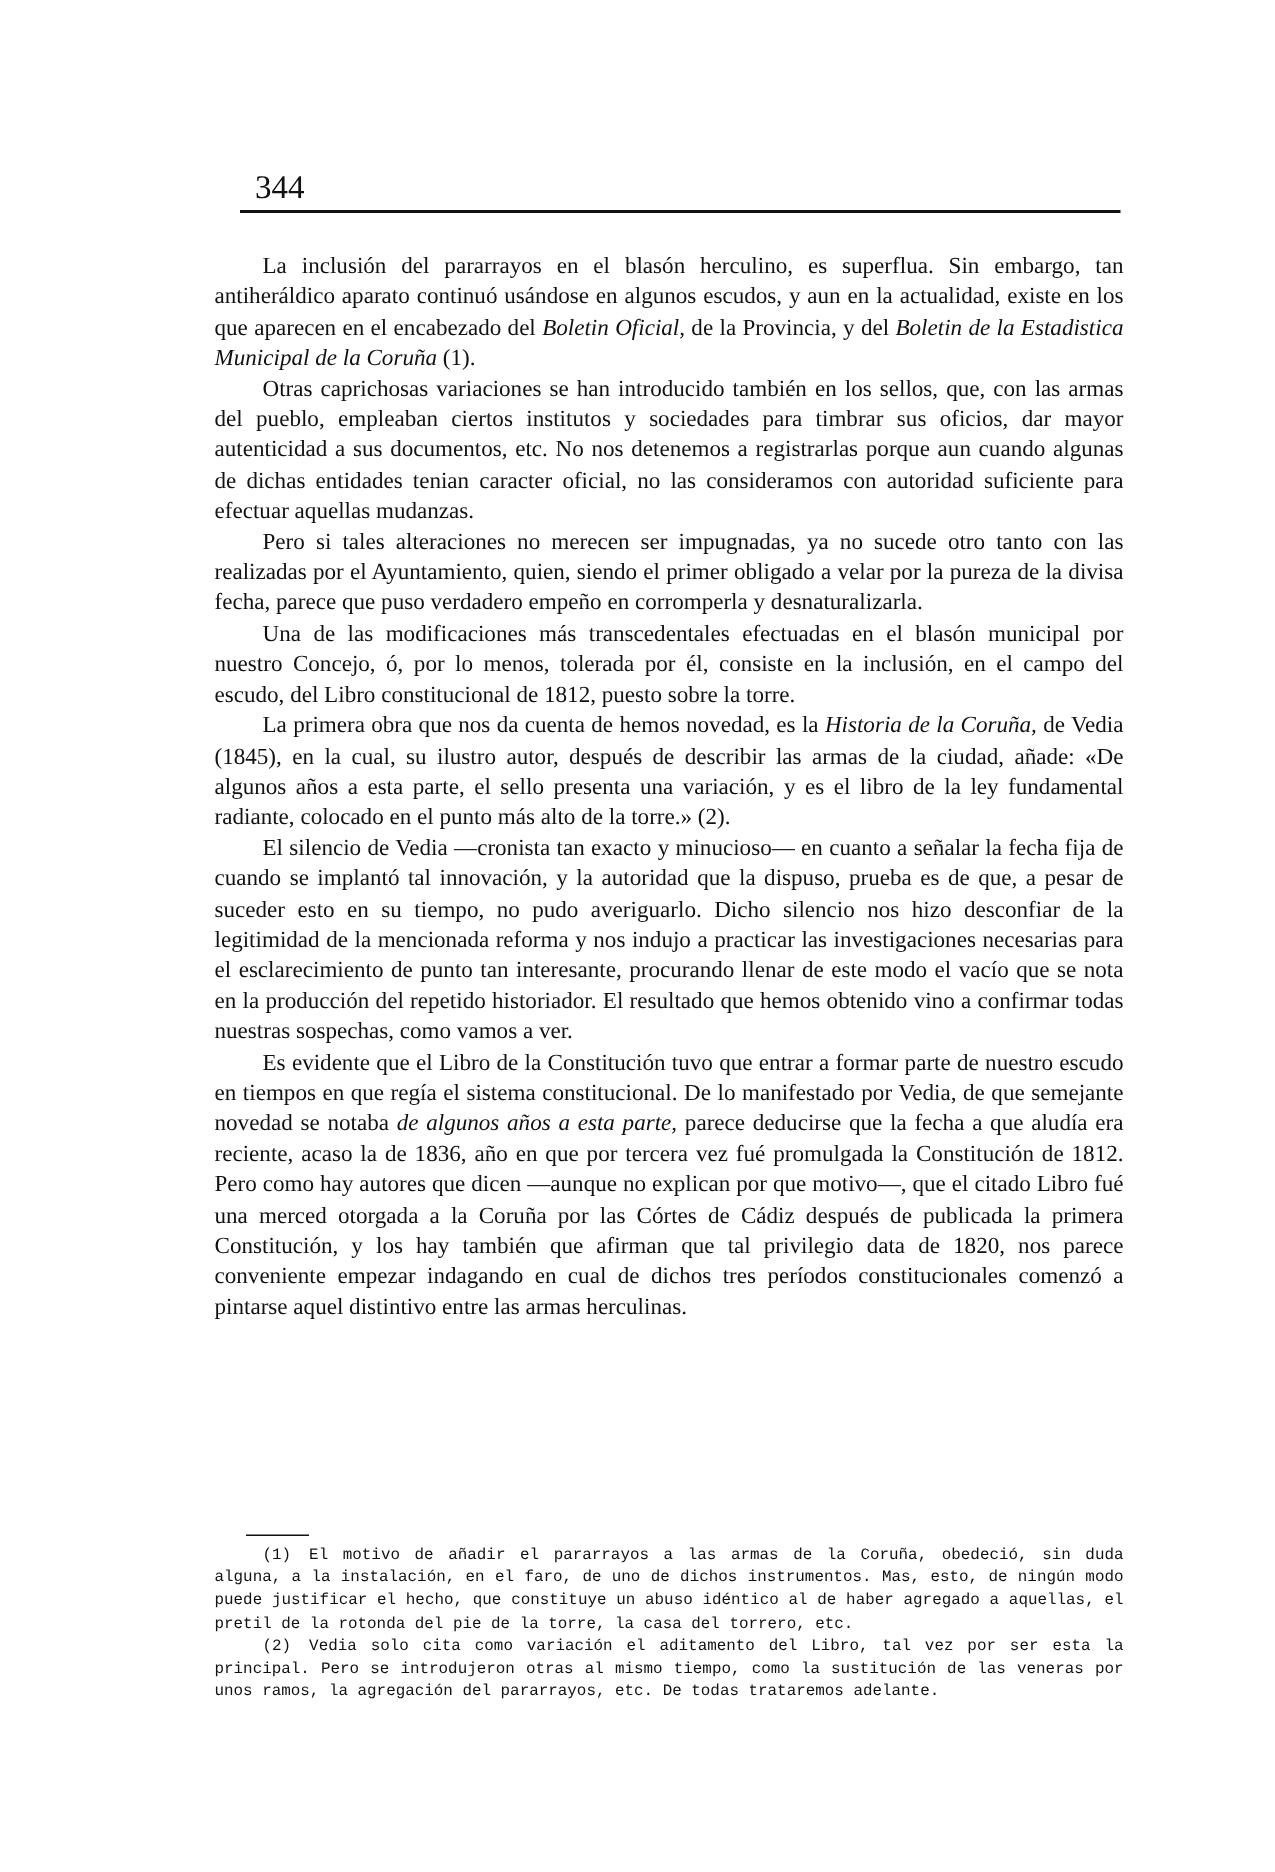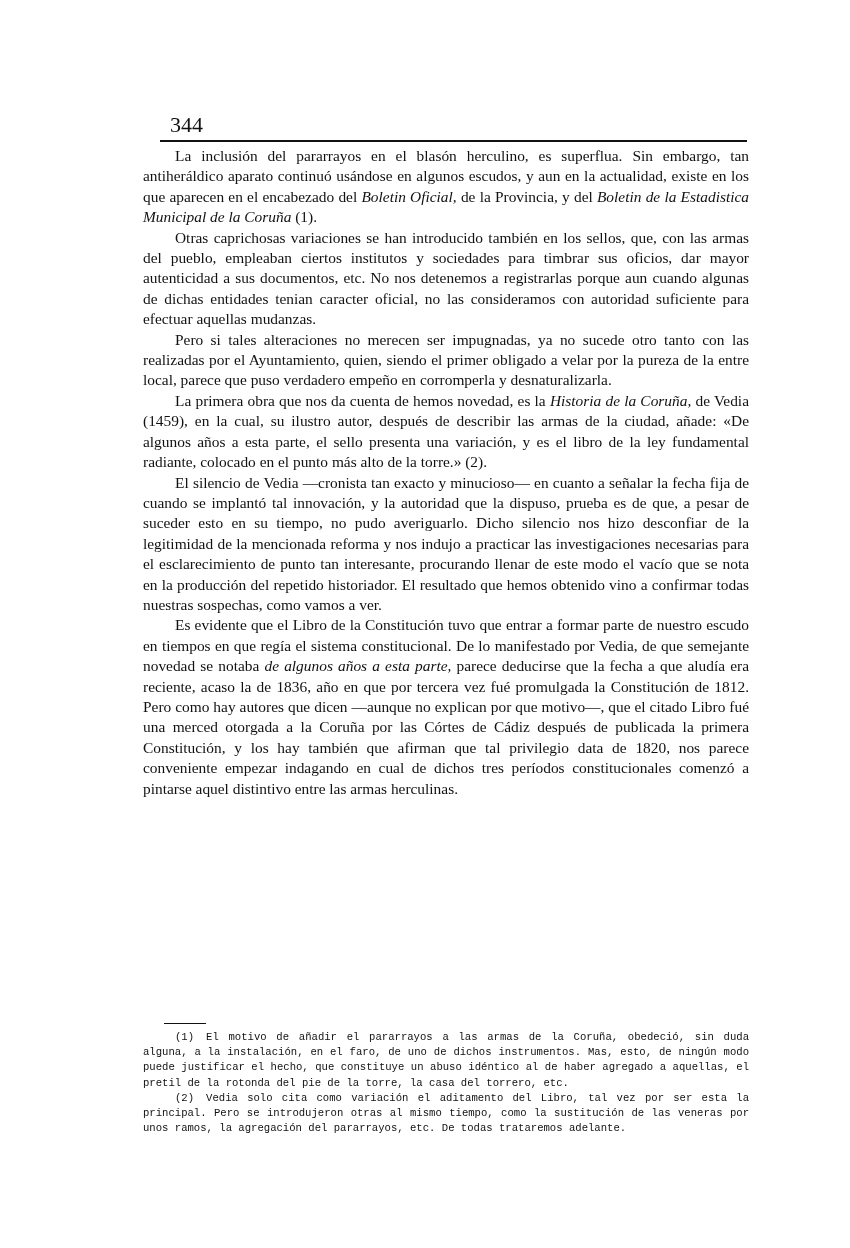--- a/index.html
+++ b/index.html
@@ -48,21 +48,21 @@
       position: absolute;
       left: 160px;
       top: 104px;
       width: 587px;
       height: 2px;
       background: #111;
     }
     .body-text {
       position: absolute;
       left: 143px;
-      top: 110px;
+      top: 132px;
       width: 606px;
       font-family: "Liberation Serif", serif;
       font-size: 15.4px;
       line-height: 20.4px;
       text-align: justify;
     }
     .para {
       margin: 0;
       text-indent: 32px;
     }
@@ -100,22 +100,23 @@
 <div class="page">
 
   <div class="header">
     <span class="page-number">344</span>
   </div>
   <div class="header-rule"></div>
 
   <div class="body-text">
     <p class="para"><span>La inclusión del pararrayos en el blasón herculino, es superflua. Sin embargo, tan antiheráldico aparato continuó usándose en algunos escudos, y aun en la actualidad, existe en los que aparecen en el encabezado del </span><i>Boletin Oficial,</i><span> de la Provincia, y del </span><i>Boletin de la Estadistica Municipal de la Coruña</i><span> (1).</span></p>
     <p class="para">Otras caprichosas variaciones se han introducido también en los sellos, que, con las armas del pueblo, empleaban ciertos institutos y sociedades para timbrar sus oficios, dar mayor autenticidad a sus documentos, etc. No nos detenemos a registrarlas porque aun cuando algunas de dichas entidades tenian caracter oficial, no las consideramos con autoridad suficiente para efectuar aquellas mudanzas.</p>
-    <p class="para">Pero si tales alteraciones no merecen ser impugnadas, ya no sucede otro tanto con las realizadas por el Ayuntamiento, quien, siendo el primer obligado a velar por la pureza de la entre local, parece que puso verdadero empeño en corromperla y desnaturalizarla.</p>
-    <p class="para"><span>La primera obra que nos da cuenta de hemos novedad, es la </span><i>Historia de la Coruña,</i><span> de Vedia (1459), en la cual, su ilustro autor, después de describir las armas de la ciudad, añade: «De algunos años a esta parte, el sello presenta una variación, y es el libro de la ley fundamental radiante, colocado en el punto más alto de la torre.» (2).</span></p>
+    <p class="para">Pero si tales alteraciones no merecen ser impugnadas, ya no sucede otro tanto con las realizadas por el Ayuntamiento, quien, siendo el primer obligado a velar por la pureza de la divisa fecha, parece que puso verdadero empeño en corromperla y desnaturalizarla.</p>
+    <p class="para">Una de las modificaciones más transcedentales efectuadas en el blasón municipal por nuestro Concejo, ó, por lo menos, tolerada por él, consiste en la inclusión, en el campo del escudo, del Libro constitucional de 1812, puesto sobre la torre.</p>
+    <p class="para"><span>La primera obra que nos da cuenta de hemos novedad, es la </span><i>Historia de la Coruña,</i><span> de Vedia (1845), en la cual, su ilustro autor, después de describir las armas de la ciudad, añade: «De algunos años a esta parte, el sello presenta una variación, y es el libro de la ley fundamental radiante, colocado en el punto más alto de la torre.» (2).</span></p>
     <p class="para">El silencio de Vedia —cronista tan exacto y minucioso— en cuanto a señalar la fecha fija de cuando se implantó tal innovación, y la autoridad que la dispuso, prueba es de que, a pesar de suceder esto en su tiempo, no pudo averiguarlo. Dicho silencio nos hizo desconfiar de la legitimidad de la mencionada reforma y nos indujo a practicar las investigaciones necesarias para el esclarecimiento de punto tan interesante, procurando llenar de este modo el vacío que se nota en la producción del repetido historiador. El resultado que hemos obtenido vino a confirmar todas nuestras sospechas, como vamos a ver.</p>
     <p class="para"><span>Es evidente que el Libro de la Constitución tuvo que entrar a formar parte de nuestro escudo en tiempos en que regía el sistema constitucional. De lo manifestado por Vedia, de que semejante novedad se notaba </span><i>de algunos años a esta parte,</i><span> parece deducirse que la fecha a que aludía era reciente, acaso la de 1836, año en que por tercera vez fué promulgada la Constitución de 1812. Pero como hay autores que dicen —aunque no explican por que motivo—, que el citado Libro fué una merced otorgada a la Coruña por las Córtes de Cádiz después de publicada la primera Constitución, y los hay también que afirman que tal privilegio data de 1820, nos parece conveniente empezar indagando en cual de dichos tres períodos constitucionales comenzó a pintarse aquel distintivo entre las armas herculinas.</span></p>
   </div>
 
   <div class="footnote-rule"></div>
 
   <div class="footnotes">
     <p class="footnote"><span class="fn-mark">(1)</span><span>El motivo de añadir el pararrayos a las armas de la Coruña, obedeció, sin duda alguna, a la instalación, en el faro, de uno de dichos instrumentos. Mas, esto, de ningún modo puede justificar el hecho, que constituye un abuso idéntico al de haber agregado a aquellas, el pretil de la rotonda del pie de la torre, la casa del torrero, etc.</span></p>
     <p class="footnote"><span class="fn-mark">(2)</span><span>Vedia solo cita como variación el aditamento del Libro, tal vez por ser esta la principal. Pero se introdujeron otras al mismo tiempo, como la sustitución de las veneras por unos ramos, la agregación del pararrayos, etc. De todas trataremos adelante.</span></p>
   </div>

